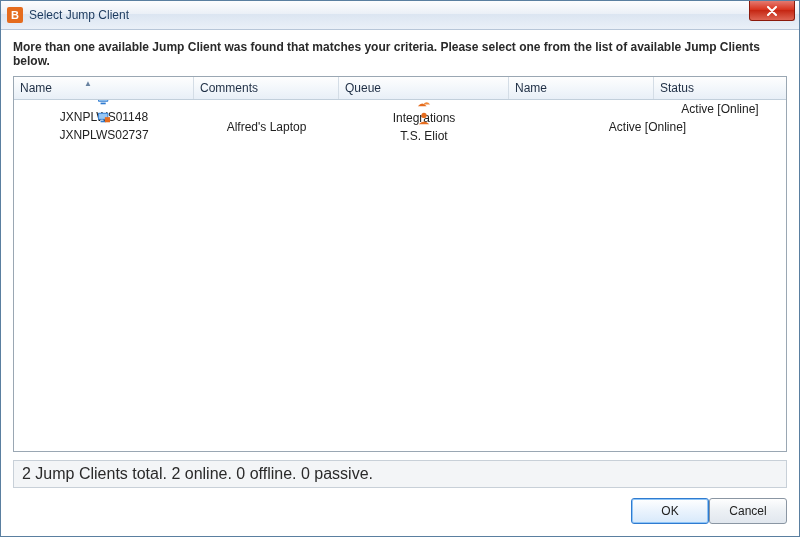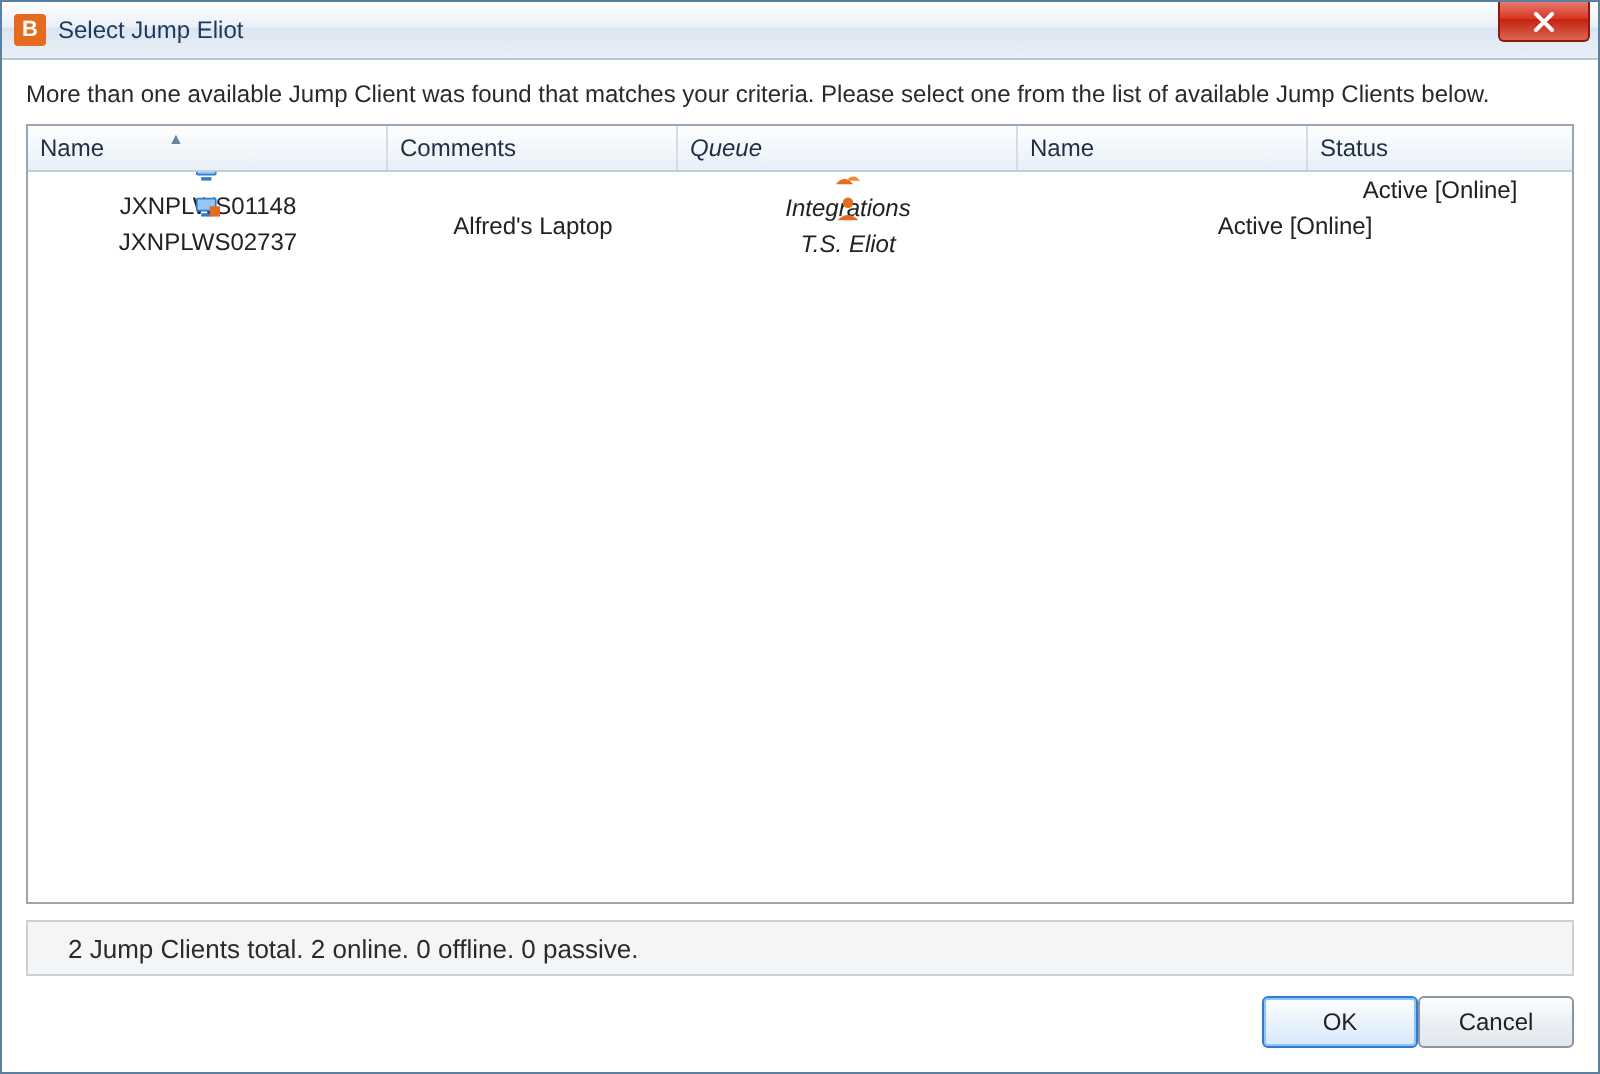--- a/index.html
+++ b/index.html
@@ -68,20 +68,21 @@
     flex: 1;
     padding: 10px 12px 12px 12px;
     display: flex;
     flex-direction: column;
     box-sizing: border-box;
   }
   .instruction {
     color: #2a2a2a;
     margin-bottom: 8px;
     font-size: 12px;
+    font-weight: bold;
   }
   .grid-wrap {
     flex: 1;
     border: 1px solid #9aa7b3;
     background: #d946ef;
     display: flex;
     flex-direction: column;
     overflow: hidden;
   }
   .grid-header {
@@ -97,21 +98,21 @@
     box-sizing: border-box;
     border-right: 1px solid #d4dde6;
     padding: 3px 6px;
     display: flex;
     align-items: center;
     position: relative;
   }
   .col:last-child { border-right: none; text-align: center; }
   .c-name  { width: 180px; }
   .c-comm  { width: 145px; }
-  .c-queue { width: 170px; font-style: italic; }
+  .c-queue { width: 170px; }
   .c-group { width: 145px; }
   .c-status{ flex: 1; }
   .sort-arrow {
     font-size: 8px;
     color: #6882a0;
     position: absolute;
     left: 70px;
     top: 2px;
   }
   .grid-body {
@@ -143,23 +144,23 @@
     width: 14px; height: 14px; display: inline-block; flex: 0 0 auto;
   }
   
   .status-bar {
     margin-top: 8px;
     border: 1px solid #c8d0d8;
     background: #f3f5f7;
     height: 26px;
     display: flex;
     align-items: center;
-    padding: 0 20px;
+    padding: 0 8px;
     color: #2a2a2a;
-    font-size: 13px;
+    font-size: 16px;
   }
   
   .button-row {
     margin-top: 10px;
     display: flex;
     justify-content: flex-end;
     gap: 0;
   }
   .btn {
     width: 76px;
@@ -180,21 +181,21 @@
     background: linear-gradient(to bottom, #ffffff 0%, #eaf3fd 50%, #d7e9fb 100%);
   }
 </style>
 </head>
 <body>
 
 <div class="window">
 
   <div class="titlebar">
     <div class="app-icon">B</div>
-    <div class="title-text">Select Jump Eliot</div>
+    <div class="title-text">Select Jump Client</div>
     <div class="close-btn">
       <svg viewBox="0 0 12 10">
         <path d="M2 1 L10 9 M10 1 L2 9" stroke="#fff" stroke-width="2" stroke-linecap="round"></path>
       </svg>
     </div>
   </div>
 
   <div class="body-pad">
     <div class="instruction">More than one available Jump Client was found that matches your criteria. Please select one from the list of available Jump Clients below.</div>
 

